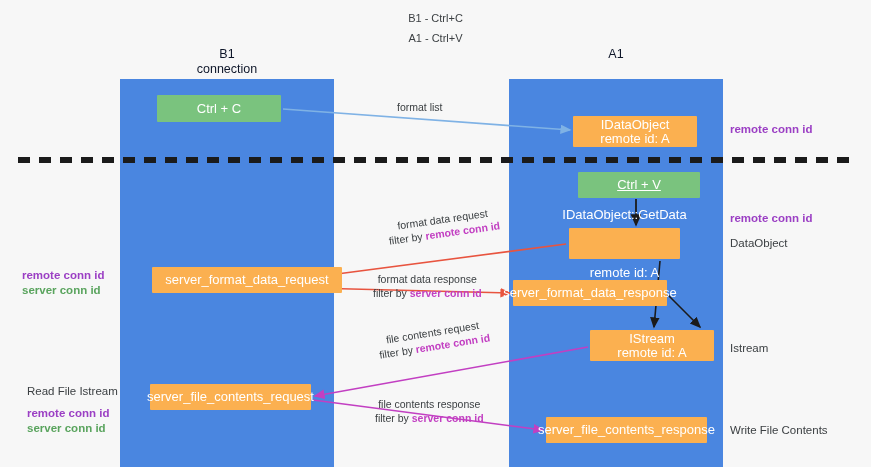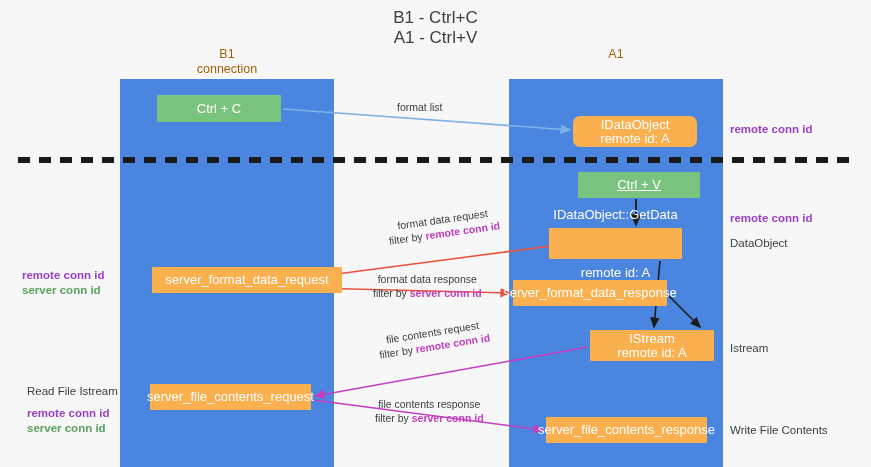--- a/index.html
+++ b/index.html
@@ -29,32 +29,32 @@
   }
   #lane-b1 { left: 120px; top: 79px; width: 214px; height: 388px; }
   #lane-a1 { left: 509px; top: 79px; width: 214px; height: 388px; }
 
   
   .lane-head {
     position: absolute;
     text-align: center;
     font-size: 12.5px;
     line-height: 15px;
-    color: #a16207;
+    color: #0f172a;
   }
   #head-b1 { left: 120px; top: 47px; width: 214px; }
   #head-a1 { left: 509px; top: 47px; width: 214px; }
   .lane-head .l2 { display: block; }
 
   
   #title {
     position: absolute;
     left: 0; top: 8px; width: 871px;
     text-align: center;
-    font-size: 17px;
+    font-size: 11px;
     line-height: 20px;
     color: #3c4043;
   }
   #title span { display: block; }
 
   
   .box {
     position: absolute;
     box-sizing: border-box;
     display: flex;
@@ -65,23 +65,23 @@
     font-size: 13px;
     line-height: 14px;
     text-align: center;
     border-radius: 1px;
   }
   .box.green { background: #7ac37e; }
   .box.orange { background: #fbb050; }
   .box .ln { display: block; }
 
   #box-ctrlc      { left: 157px; top: 95px;  width: 124px; height: 27px; }
-  #box-idataobject{ left: 573px; top: 116px; width: 124px; height: 31px; border-radius: 7px; }
+  #box-idataobject{ left: 573px; top: 116px; width: 124px; height: 31px; }
   #box-ctrlv      { left: 578px; top: 172px; width: 122px; height: 26px; text-decoration: underline; }
-  #box-getdata    { left: 549px; top: 228px; width: 133px; height: 31px; gap: 44px; }
+  #box-getdata    { left: 569px; top: 228px; width: 111px; height: 31px; gap: 44px; }
   #box-sfdreq     { left: 152px; top: 267px; width: 190px; height: 26px; }
   #box-sfdres     { left: 513px; top: 280px; width: 154px; height: 26px; }
   #box-istream    { left: 590px; top: 330px; width: 124px; height: 31px; }
   #box-sfcreq     { left: 150px; top: 384px; width: 161px; height: 26px; }
   #box-sfcres     { left: 546px; top: 417px; width: 161px; height: 26px; }
 
   
   .side-label {
     position: absolute;
     font-size: 11.5px;

